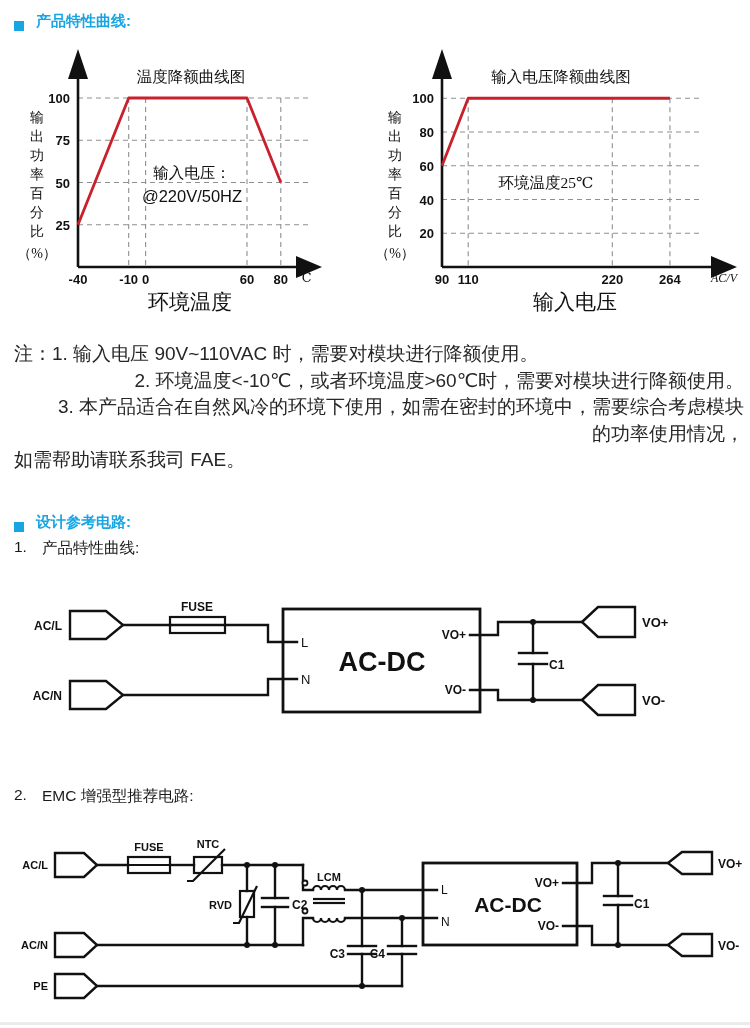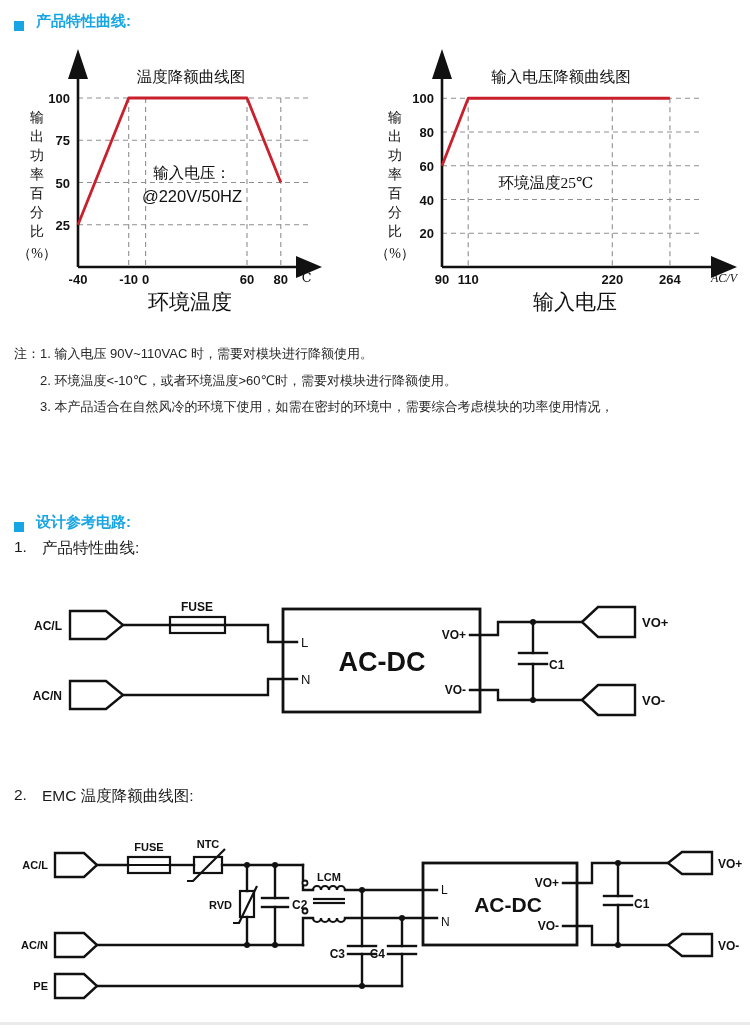--- a/index.html
+++ b/index.html
@@ -8,22 +8,22 @@
     font-family:"Liberation Sans","DejaVu Sans",sans-serif;color:#222;
     overflow:hidden;
   }
   .abs{position:absolute;}
   
   .sec-head{display:flex;align-items:flex-end;gap:12px;font-weight:bold;font-size:15px;}
   .sec-bullet{width:10px;height:10px;flex:0 0 auto;}
   
   .sub-head{font-size:15.5px;color:#1a1a1a;display:flex;gap:15px;}
   
-  .notes{font-size:13px;line-height:26.5px;color:#262626;width:730px;}
-  .notes .ind{padding-left:26px;}
+  .notes{font-size:19px;line-height:26.5px;color:#262626;width:730px;}
+  .notes .ind{padding-left:26px;text-align:right;}
   
   .ax{stroke:#111;stroke-width:2.6;}
   .arrowhead{fill:#111;stroke:none;}
   .gridline{stroke:#8f8f8f;stroke-width:1.1;stroke-dasharray:5 4;fill:none;}
   .curve{fill:none;stroke-width:2.8;stroke-linejoin:round;}
   .tick{font:600 13px "Liberation Sans","DejaVu Sans",sans-serif;fill:#111;}
   .ct-title{font:15.5px "Liberation Serif","DejaVu Serif",serif;fill:#111;}
   .ct-xlabel{font:21px "Liberation Serif","DejaVu Serif",serif;fill:#111;}
   .ct-ylab{font:14px "Liberation Serif","DejaVu Serif",serif;fill:#111;}
   .ann-serif{font:15.5px "Liberation Serif","DejaVu Serif",serif;fill:#111;}
@@ -125,20 +125,21 @@
     <text x="20" y="153" text-anchor="middle" class="ct-ylab">百</text>
     <text x="20" y="172" text-anchor="middle" class="ct-ylab">分</text>
     <text x="20" y="191" text-anchor="middle" class="ct-ylab">比</text>
     <text x="20" y="213" text-anchor="middle" class="ct-ylab">（%）</text>
   </svg>
 
 <div class="abs notes" style="left:14px;top:341px;">
   <div>注：1. 输入电压 90V~110VAC 时，需要对模块进行降额使用。</div>
   <div class="ind">2. 环境温度&lt;-10℃，或者环境温度&gt;60℃时，需要对模块进行降额使用。</div>
   <div class="ind">3. 本产品适合在自然风冷的环境下使用，如需在密封的环境中，需要综合考虑模块的功率使用情况，</div>
+  <div>如需帮助请联系我司 FAE。</div>
 </div>
 
 <div class="abs sec-head" style="left: 14px; top: 489px; color: rgb(23, 165, 227); margin-top: 24px;">
   <span class="sec-bullet" style="background: rgb(23, 165, 227);"></span>
   <span>设计参考电路:</span>
 </div>
 
 <div class="abs sub-head" style="left:14px;top:538px;">
   <span>1.</span>
   <span>产品特性曲线:</span>
@@ -178,21 +179,21 @@
   <text class="acdc" x="382" y="86" text-anchor="middle">AC-DC</text>
   <text class="lbl" x="466" y="54" text-anchor="end">VO+</text>
   <text class="lbl" x="466" y="109" text-anchor="end">VO-</text>
   <text class="lbl" x="549" y="84">C1</text>
   <text class="lbl13" x="642" y="42">VO+</text>
   <text class="lbl13" x="642" y="120">VO-</text>
 </svg>
 
 <div class="abs sub-head" style="left:14px;top:786px;">
   <span>2.</span>
-  <span>EMC 温度降额曲线图:</span>
+  <span>EMC 增强型推荐电路:</span>
 </div>
 
 <svg class="abs" style="left:0;top:828px;" width="750" height="200" viewBox="0 0 750 200">
   <g>
     <line class="wire" x1="97" y1="37" x2="128" y2="37"></line>
     <line class="wire" x1="170" y1="37" x2="194" y2="37"></line>
     <line class="wire" x1="222" y1="37" x2="303" y2="37"></line>
     <polyline class="wire" points="303,37 303,62 313,62"></polyline>
     <line class="wire" x1="345" y1="62" x2="437" y2="62"></line>
     <line class="wire" x1="97" y1="117" x2="303" y2="117"></line>

